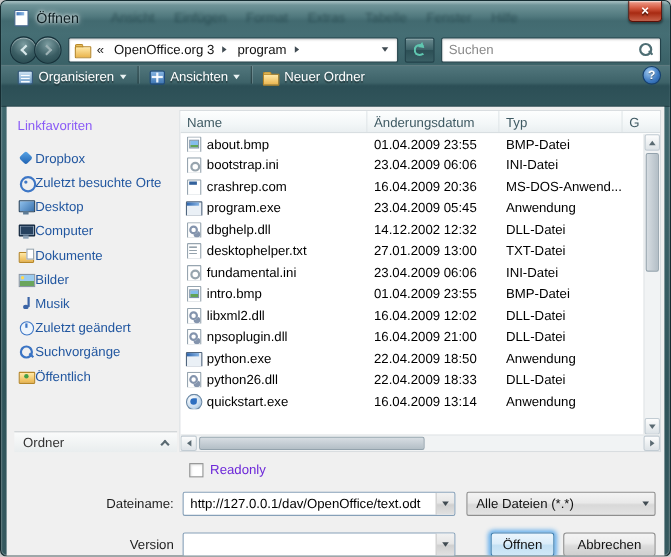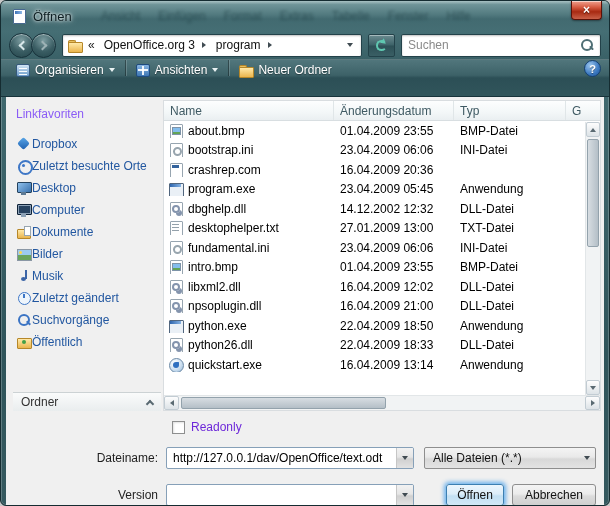--- a/index.html
+++ b/index.html
@@ -339,20 +339,21 @@
             </div>
             <div class="cell date col-date">23.04.2009 06:06</div>
             <div class="cell type col-type">INI-Datei</div>
           </div>
             <div class="frow">
             <div class="cell name col-name">
               <span class="ficon" data-icon="" data-icon-type="com"></span>
               <span>crashrep.com</span>
             </div>
             <div class="cell date col-date">16.04.2009 20:36</div>
+            <div class="cell type col-type">MS-DOS-Anwend...</div>
           </div>
             <div class="frow">
             <div class="cell name col-name">
               <span class="ficon" data-icon="" data-icon-type="exe"></span>
               <span>program.exe</span>
             </div>
             <div class="cell date col-date">23.04.2009 05:45</div>
             <div class="cell type col-type">Anwendung</div>
           </div>
             <div class="frow">

